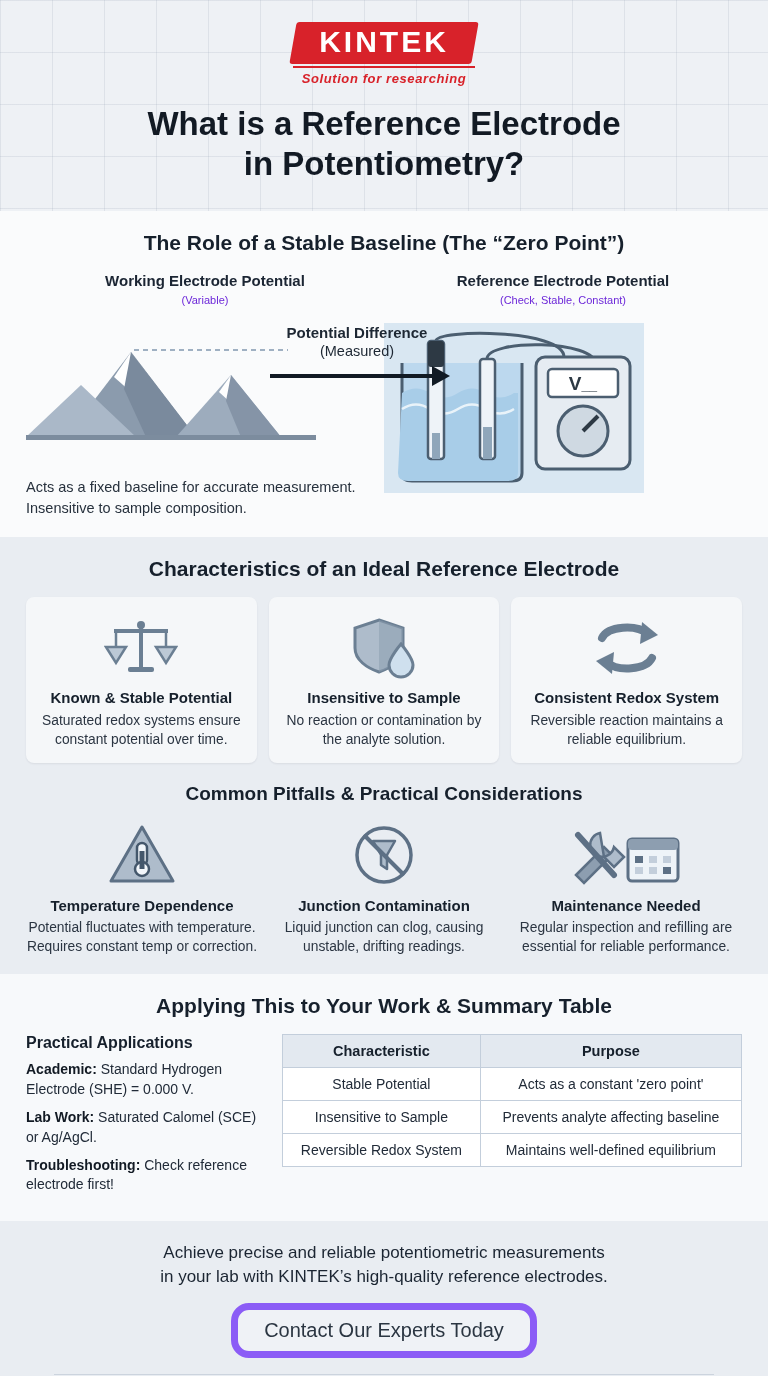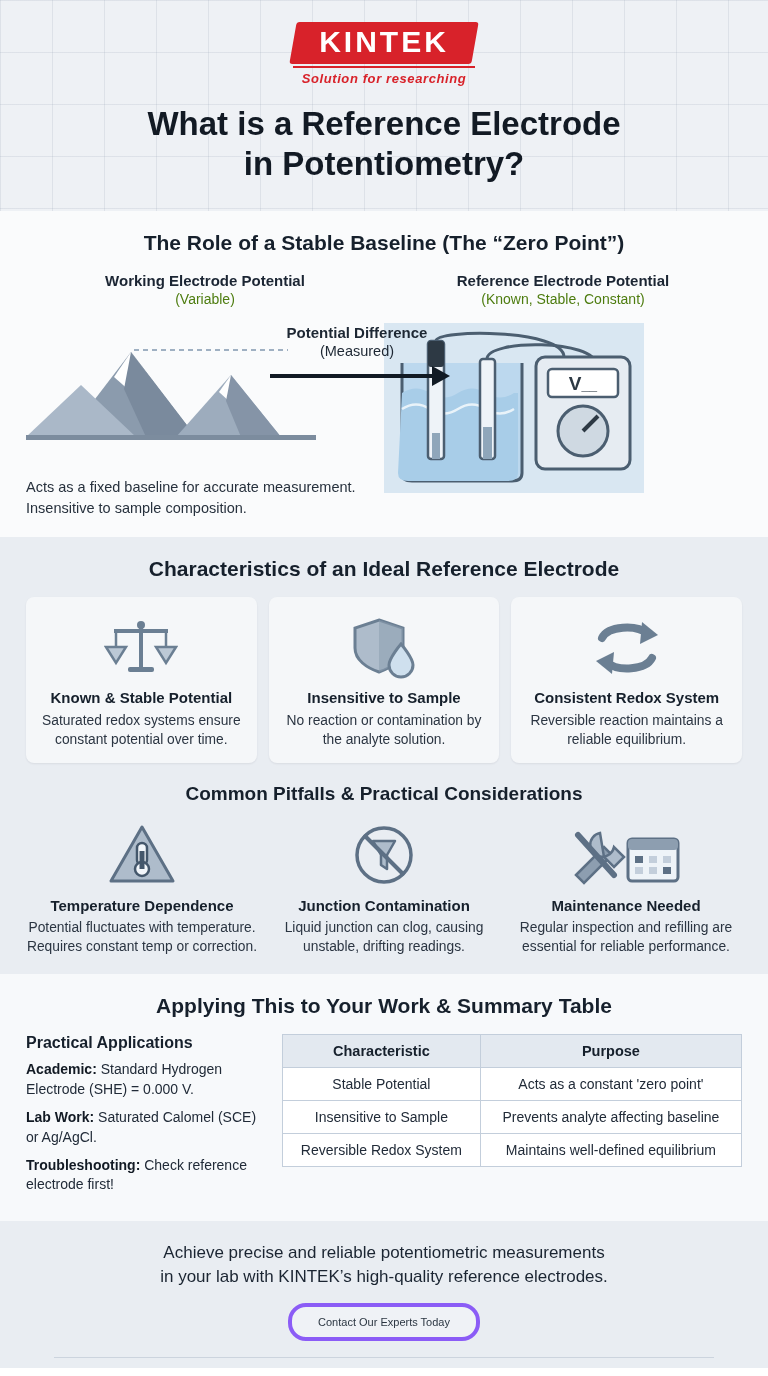--- a/index.html
+++ b/index.html
@@ -88,21 +88,21 @@
     font-weight: bold;
     color: #16202c;
     margin: 20px 0 14px;
   }
 
   
   .baseline-row { display: flex; align-items: flex-start; }
   .bl-col { flex: 1; }
   .bl-head { text-align: center; font-size: 14.5px; line-height: 1.3; }
   .bl-head b { display: block; font-size: 15px; color: #1b2533; }
-  .bl-head small { font-size: 14px; color: #4d7c0f; }
+  .bl-head small { font-size: 11px; color: #6d28d9; }
   .bl-art { margin-top: 8px; }
   .caption {
     margin-top: 26px;
     font-size: 14.5px;
     line-height: 1.45;
     color: #27313d;
     max-width: 330px;
   }
   .arrow-label {
     position: absolute;
@@ -159,25 +159,25 @@
     padding: 20px 34px 10px;
   }
   .footer p.cta-text {
     font-size: 17px;
     line-height: 1.4;
     color: #1b2532;
     margin-bottom: 14px;
   }
   .cta-btn {
     display: inline-block;
-    border: 4px solid #8b5cf6;
+    border: 7px solid #8b5cf6;
     background: #eff2f6;
     border-radius: 18px;
     padding: 9px 26px;
-    font-size: 11px;
+    font-size: 20px;
     color: #2b3642;
     cursor: pointer;
   }
   .footer-rule { height: 1px; background: #ccd4de; margin: 16px 20px 0; }
   .footer-url {
     font-size: 16px;
     color: #1b2532;
     padding: 12px 0 14px;
     text-align: center;
     background: #ffffff;
@@ -238,21 +238,21 @@
         </div>
         <svg width="190" height="26" viewBox="0 0 190 26" style="margin-top:2px;">
           <line x1="8" y1="13" x2="170" y2="13" stroke="#111a24" stroke-width="4"></line>
           <polygon points="170,3 188,13 170,23" fill="#111a24"></polygon>
         </svg>
       </div>
 
       <div class="bl-col">
         <div class="bl-head">
           <b>Reference Electrode Potential</b>
-          <small>(Known, Stable, Constant)</small>
+          <small>(Check, Stable, Constant)</small>
         </div>
         <div class="bl-art" style="margin-top:14px;">
           <svg width="260" height="170" viewBox="0 0 260 170">
             <rect x="0" y="0" width="260" height="170" fill="#d9e7f2"></rect>
 
             <path d="M18,40 L18,150 Q18,158 28,158 L128,158 Q138,158 138,150 L138,40" fill="#bcd8ee" stroke="#4b5e70" stroke-width="3"></path>
             <path d="M18,70 q14,-9 28,0 t28,0 t28,0 t28,0 l4,0 l0,80 q0,8 -10,8 l-100,0 q-10,0 -10,-8 z" fill="#a8cde8"></path>
             <path d="M18,86 q14,-9 28,0 t28,0 t28,0 t28,0" fill="none" stroke="#ffffff" stroke-width="2.5" opacity=".75"></path>
 
             <rect x="44" y="18" width="16" height="118" rx="3" fill="#eef3f8" stroke="#4b5e70" stroke-width="2.5"></rect>

